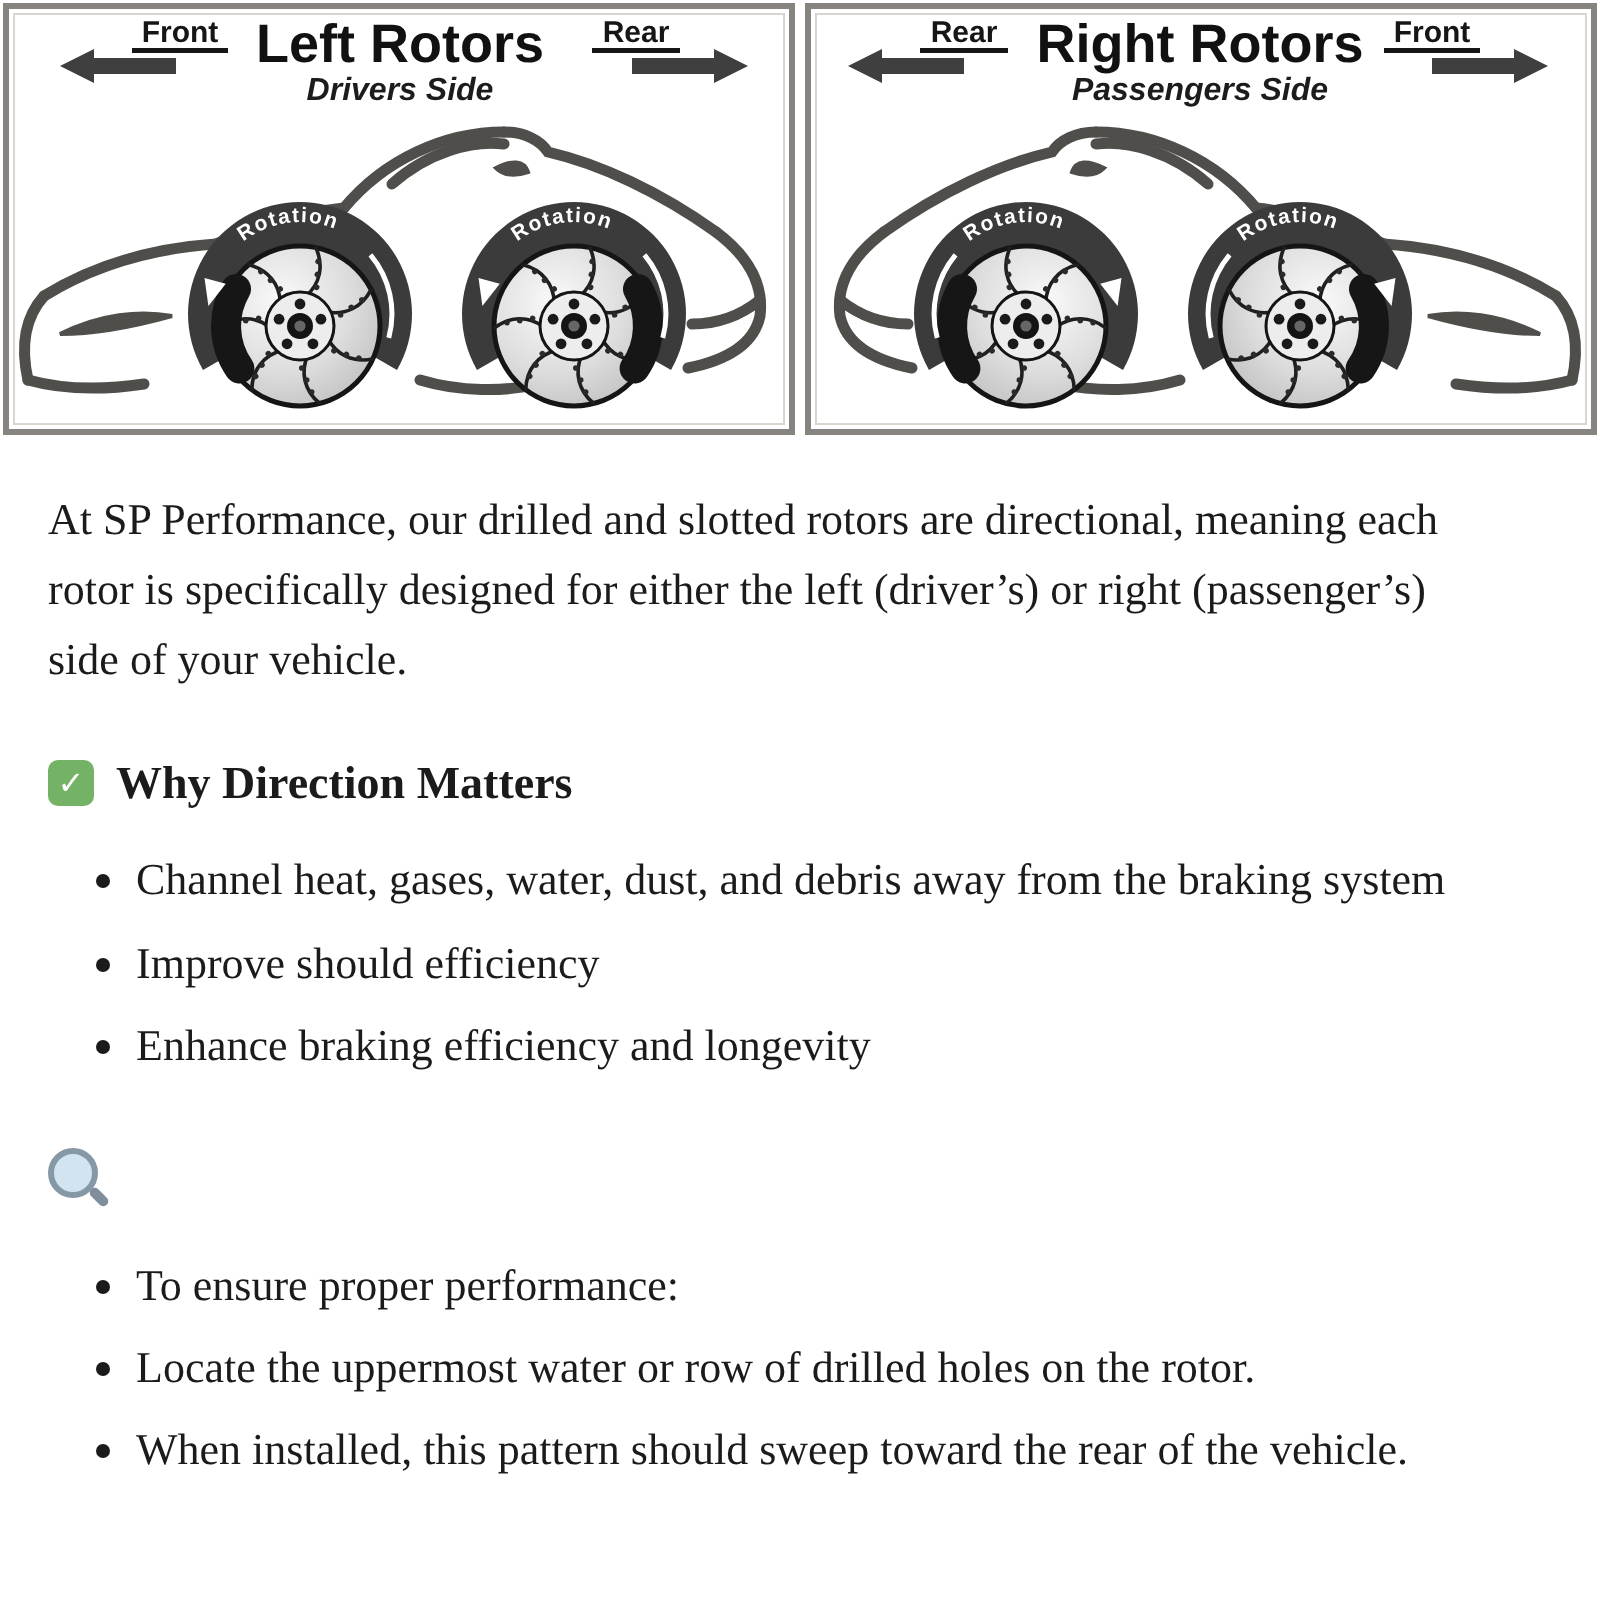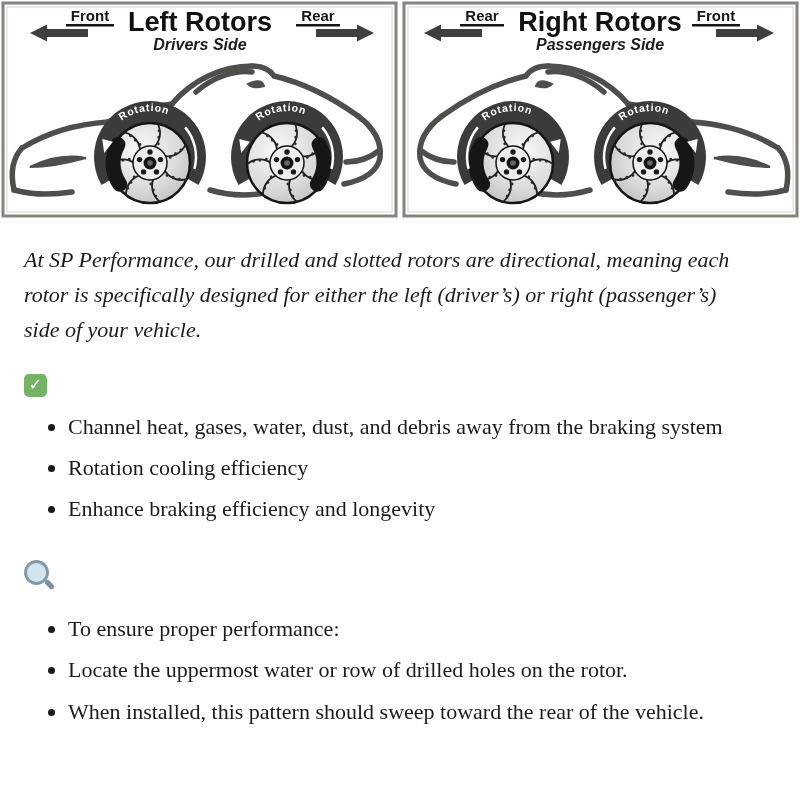--- a/index.html
+++ b/index.html
@@ -5,21 +5,21 @@
   html,body{margin:0;padding:0;background:#ffffff;}
   body{width:800px;color:#1b1b1b;font-family:"Liberation Serif",serif;}
   .page{width:800px;}
 
   
   .diagram{width:721px;height:220px;}
   .diagram svg{display:block;}
 
   
   .article{padding:6px 56px 10px 24px;font-size:22px;line-height:1.6;}
-  .intro{margin:16px 0 24px 0;font-style:italic;}
+  .intro{margin:16px 0 24px 0;}
   h2{font-size:23px;margin:0;display:flex;align-items:center;gap:11px;}
   .h-why{font-weight:bold;margin-top:26px;}
   .h-identify{font-weight:normal;margin-top:34px;}
   .lead{margin:26px 0 4px 0;}
   ul{margin:12px 0 0 0;padding-left:44px;}
   li{margin:6px 0;line-height:1.6;}
   .ul-identify{margin-top:26px;}
 
   
   .chk{flex:0 0 auto;width:23px;height:23px;background:#74b266;border-radius:5px;
@@ -199,26 +199,27 @@
       </g>
     </svg>
   </div>
 
   <div class="article">
 
     <p class="intro">At SP Performance, our drilled and slotted rotors are directional, meaning each rotor is specifically designed for either the left (driver’s) or right (passenger’s) side of your vehicle.</p>
 
     <h2 class="h-why">
       <span class="chk">✓</span>
+      <span>Why Direction Matters</span>
     </h2>
 
 
     <ul>
       <li>Channel heat, gases, water, dust, and debris away from the braking system</li>
-      <li>Rotation cooling efficiency</li>
+      <li>Improve should efficiency</li>
       <li>Enhance braking efficiency and longevity</li>
     </ul>
 
     <h2 class="h-identify">
       <span class="mag"></span>
     </h2>
 
     <ul class="ul-identify">
       <li>To ensure proper performance:</li>
       <li>Locate the uppermost water or row of drilled holes on the rotor.</li>

